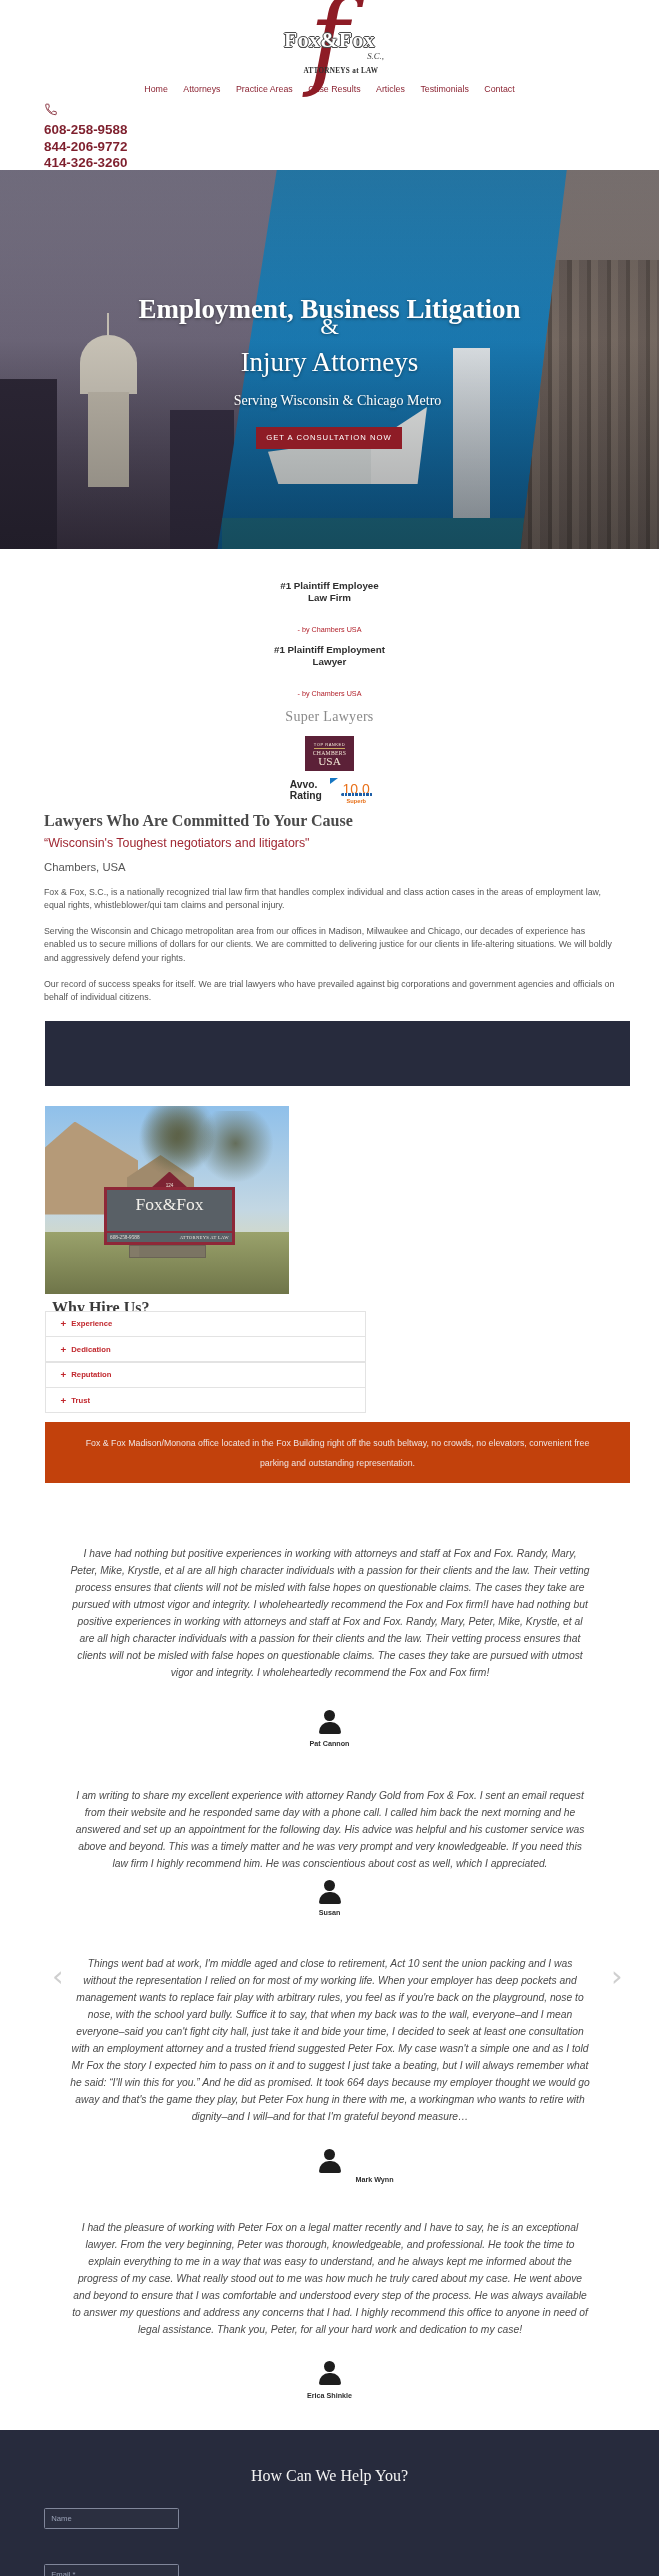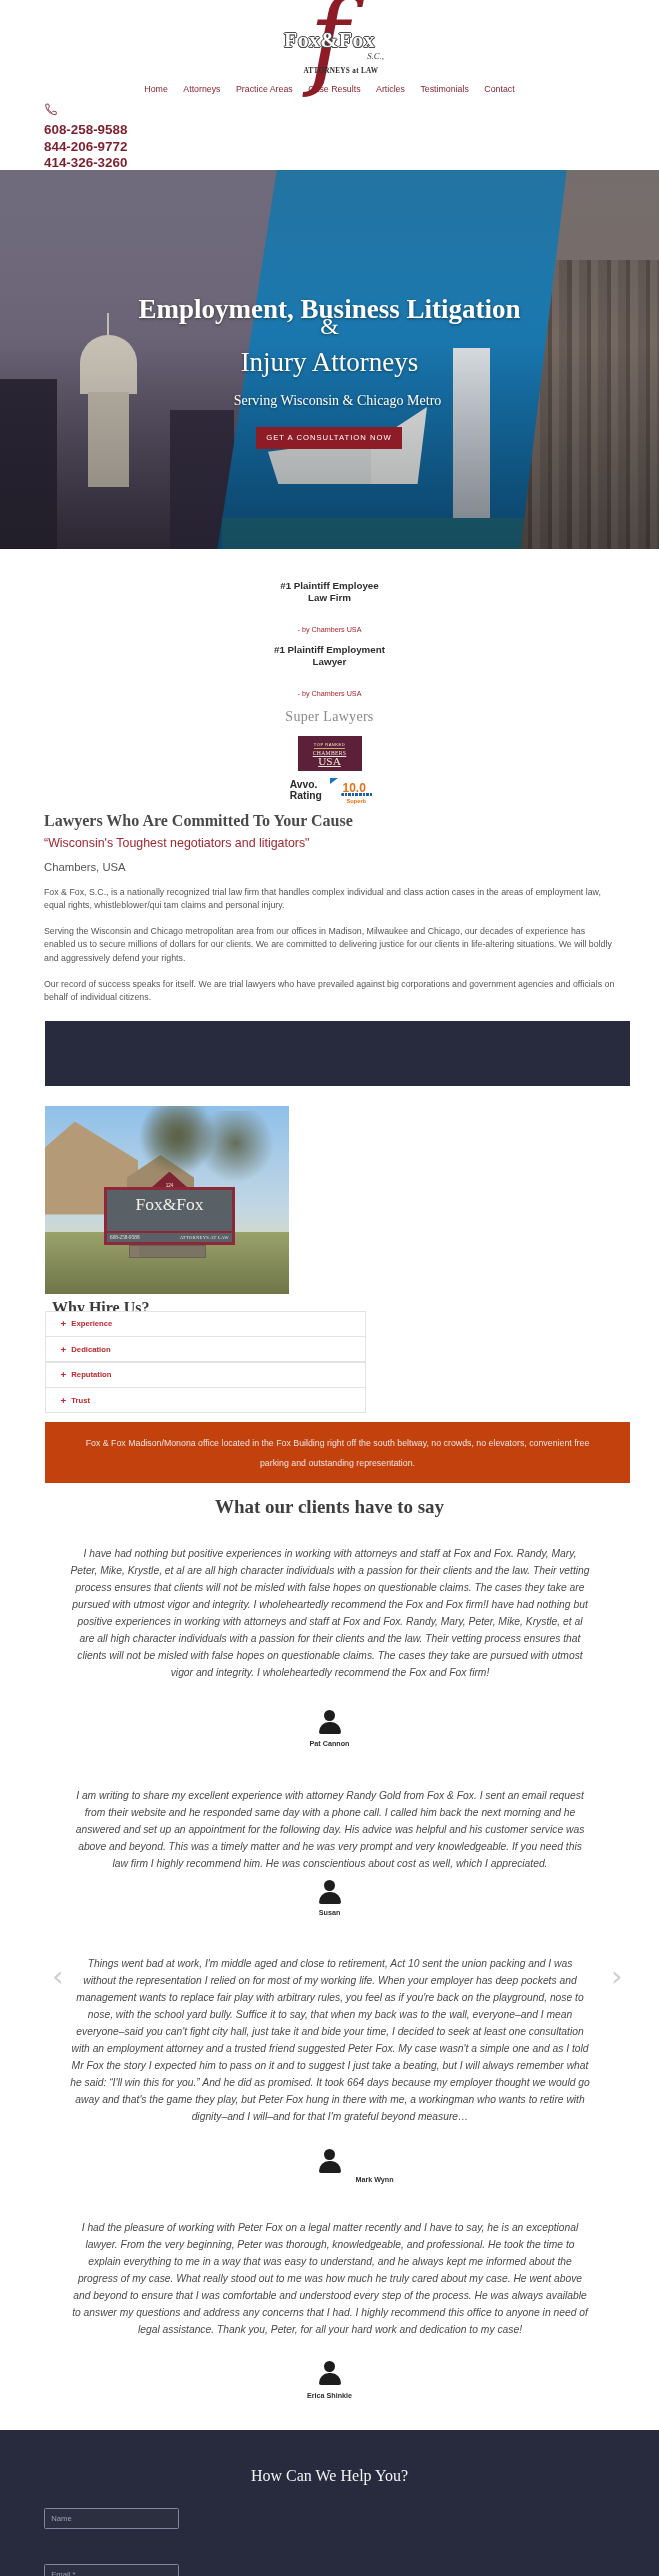--- a/index.html
+++ b/index.html
@@ -62,28 +62,28 @@
   #hero-cta{position:absolute;top:257px;left:256px;width:146px;height:21.6px;background:#8e1c26;border:none;cursor:pointer;
     color:#fff;font-size:7.7px;letter-spacing:1px;font-family:"Liberation Sans",sans-serif;}
 
   
   #awards{top:549px;height:264px;background:#fff;text-align:center;}
   .award{margin-top:10.3px;}
   .award .l1{font-size:9.8px;font-weight:700;color:#2f2f2f;line-height:12px;}
   .award .credit{font-size:7.2px;color:#b01e28;margin-top:21px;}
   #awards .pad-top{padding-top:20.6px;}
   .super-lawyers{margin-top:11.3px;font-family:"Liberation Serif","DejaVu Serif",serif;font-size:14px;color:#8a8a8a;letter-spacing:0.3px;}
-  .chambers-badge{margin:10.3px auto 0 auto;width:64px;height:32px;background:#5c2138;color:#f3e8d7;padding-top:3.1px;text-decoration:underline;}
+  .chambers-badge{margin:10.3px auto 0 auto;width:49px;height:32px;background:#5c2138;color:#f3e8d7;padding-top:3.1px;}
   .chambers-badge .cb1{font-size:4.1px;letter-spacing:0.5px;border-bottom:0.5px solid #caa95e;display:inline-block;padding-bottom:1px;}
   .chambers-badge .cb2{font-family:"Liberation Serif",serif;font-size:5.7px;margin-top:1.5px;letter-spacing:0.3px;}
   .chambers-badge .cb3{font-family:"Liberation Serif",serif;font-size:11.3px;line-height:11.3px;}
   .avvo-badge{margin:9.3px auto 0 auto;width:98px;height:24px;position:relative;text-align:left;}
   .avvo-brand{position:absolute;left:9.3px;top:0;font-size:10.3px;font-weight:700;color:#2b2b2b;line-height:10.8px;}
   .avvo-flag{position:absolute;left:49px;top:-2.1px;width:0;height:0;border-left:8.2px solid #1576c2;border-bottom:6.2px solid transparent;}
-  .avvo-score{position:absolute;left:62px;top:1px;color:#e8711a;font-weight:700;font-size:12px;}
+  .avvo-score{position:absolute;left:62px;top:1px;color:#e8711a;font-weight:400;font-size:14px;}
   .avvo-bar{position:absolute;left:60px;top:12.4px;width:32px;height:3.6px;border-radius:2.1px;
     background:repeating-linear-gradient(90deg,#1d5fa8 0 2.6px,#ffffff 2.6px 3.6px);}
   .avvo-grade{position:absolute;left:66px;top:17.5px;color:#e8711a;font-size:5.7px;font-weight:700;}
   .bl-badge{margin:8.2px auto 0 auto;width:118px;height:34px;background:#fff;border:1px solid #3a3a3a;position:relative;text-align:left;}
   .bl-firm{position:absolute;left:4.1px;top:3.1px;font-size:4.1px;color:#444;letter-spacing:0.2px;}
   .bl-year{position:absolute;right:4.1px;top:3.1px;font-size:4.1px;color:#444;}
   .bl-rec{position:absolute;right:5.2px;top:10.3px;font-size:3.6px;letter-spacing:1px;color:#666;}
   .bl-name{position:absolute;left:5.2px;bottom:3.1px;font-family:"Liberation Serif",serif;font-size:13.4px;color:#cc3333;}
 
   
@@ -295,21 +295,20 @@
       <span class="acc-label">Trust</span>
     </div>
   </div>
 </section>
 
 <div class="abs" id="banner">
   <p>Fox &amp; Fox Madison/Monona office located in the Fox Building right off the south beltway, no crowds, no elevators, convenient free parking and outstanding representation.</p>
 </div>
 
 <section id="testimonials">
-  <h2>What our clients have to say</h2>
 
   <p class="tst" style="top:52px;">I have had nothing but positive experiences in working with attorneys and staff at Fox and Fox. Randy, Mary, Peter, Mike, Krystle, et al are all high character individuals with a passion for their clients and the law. Their vetting process ensures that clients will not be misled with false hopes on questionable claims. The cases they take are pursued with utmost vigor and integrity. I wholeheartedly recommend the Fox and Fox firm!I have had nothing but positive experiences in working with attorneys and staff at Fox and Fox. Randy, Mary, Peter, Mike, Krystle, et al are all high character individuals with a passion for their clients and the law. Their vetting process ensures that clients will not be misled with false hopes on questionable claims. The cases they take are pursued with utmost vigor and integrity. I wholeheartedly recommend the Fox and Fox firm!</p>
   <div class="tst-avatar" style="top:227px;">
       <span class="head"></span>
       <span class="body"></span>
     </div>
   <div class="tst-name" style="top:256px;">Pat Cannon</div>
 
   <p class="tst" style="top:294px;">I am writing to share my excellent experience with attorney Randy Gold from Fox &amp; Fox. I sent an email request from their website and he responded same day with a phone call. I called him back the next morning and he answered and set up an appointment for the following day. His advice was helpful and his customer service was above and beyond. This was a timely matter and he was very prompt and very knowledgeable. If you need this law firm I highly recommend him. He was conscientious about cost as well, which I appreciated.</p>
   <div class="tst-avatar" style="top:397px;">

